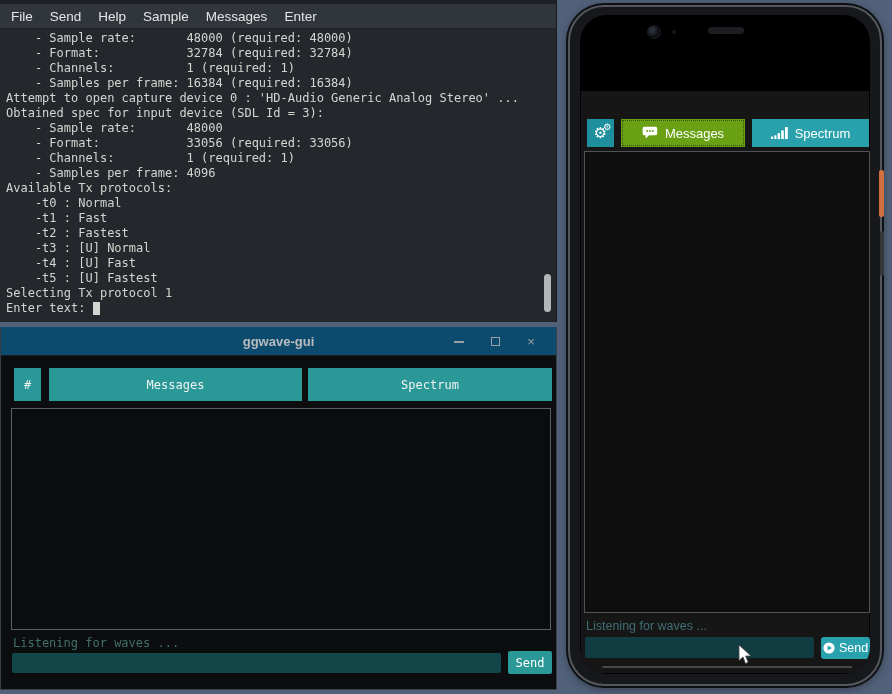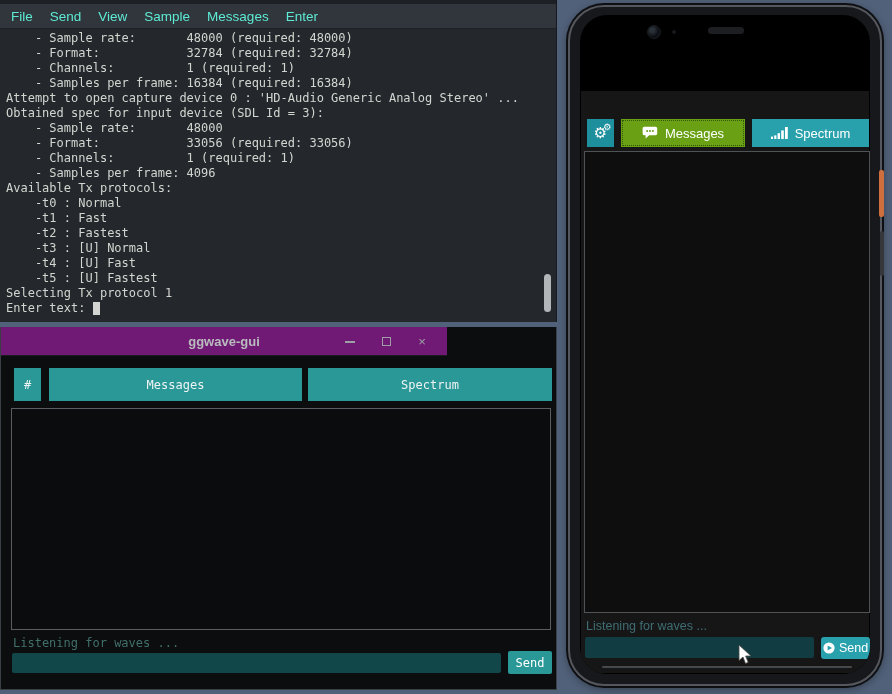--- a/index.html
+++ b/index.html
@@ -16,21 +16,21 @@
   #terminal {
     left: 0; top: 0; width: 557px; height: 322px;
     background: #24282c;
     border-right: 1px solid #17191c;
   }
   #terminal .top-strip { left:0; top:0; width:100%; height:4px; background:#1d2125; }
   #terminal .menubar {
     left:0; top:4px; width:100%; height:25px;
     background: #30363c;
     display:flex; align-items:center; gap:17px; padding-left:11px;
-    color:#5eead4; font-size:13.5px; font-family:"Liberation Sans",sans-serif;
+    color:#e5e5e5; font-size:13.5px; font-family:"Liberation Sans",sans-serif;
     border-bottom:1px solid #1d2125;
   }
   #terminal .menubar span { cursor: default; }
   #terminal pre {
     left:6px; top:31px; width:538px; height:288px;
     font-family:"DejaVu Sans Mono", monospace;
     font-size:12px; line-height:15px;
     color:#d3d6d0; white-space:pre; overflow:hidden;
   }
   .term-cursor {
@@ -39,21 +39,21 @@
   }
   #terminal .scroll-thumb {
     right:5px; top:274px; width:7px; height:38px;
     background:#b2b6b9; border-radius:4px;
   }
 
   
   #ggwin { left:0; top:327px; width:557px; height:363px; background:#0c0d0e;
            border:1px solid #3a3f45; border-top:none; }
   #ggwin .titlebar {
-    left:0; top:0; width:446px; height:29px; background:#701a75;
+    left:0; top:0; width:555px; height:29px; background:#0c4a6e;
     border-bottom:1px solid #1a1d20;
     display:flex; align-items:center;
   }
   #ggwin .title {
     position:absolute; left:0; width:100%; text-align:center;
     color:#b9bcbe; font-weight:bold; font-size:13px;
   }
   #ggwin .winctrls {
     position:absolute; right:0; top:0; height:29px;
     display:flex; align-items:center; gap:14px; padding-right:14px;
@@ -141,21 +141,21 @@
   svg { display:block; }
 </style>
 </head>
 <body>
 
 <div id="terminal" class="abs">
   <div class="abs top-strip"></div>
   <div class="abs menubar">
     <span>File</span>
     <span>Send</span>
-    <span>View</span>
+    <span>Help</span>
     <span>Sample</span>
     <span>Messages</span>
     <span>Enter</span>
   </div>
   <pre class="abs"><span>    - Sample rate:       48000 (required: 48000)
     - Format:            32784 (required: 32784)
     - Channels:          1 (required: 1)
     - Samples per frame: 16384 (required: 16384)
 Attempt to open capture device 0 : 'HD-Audio Generic Analog Stereo' ...
 Obtained spec for input device (SDL Id = 3):

